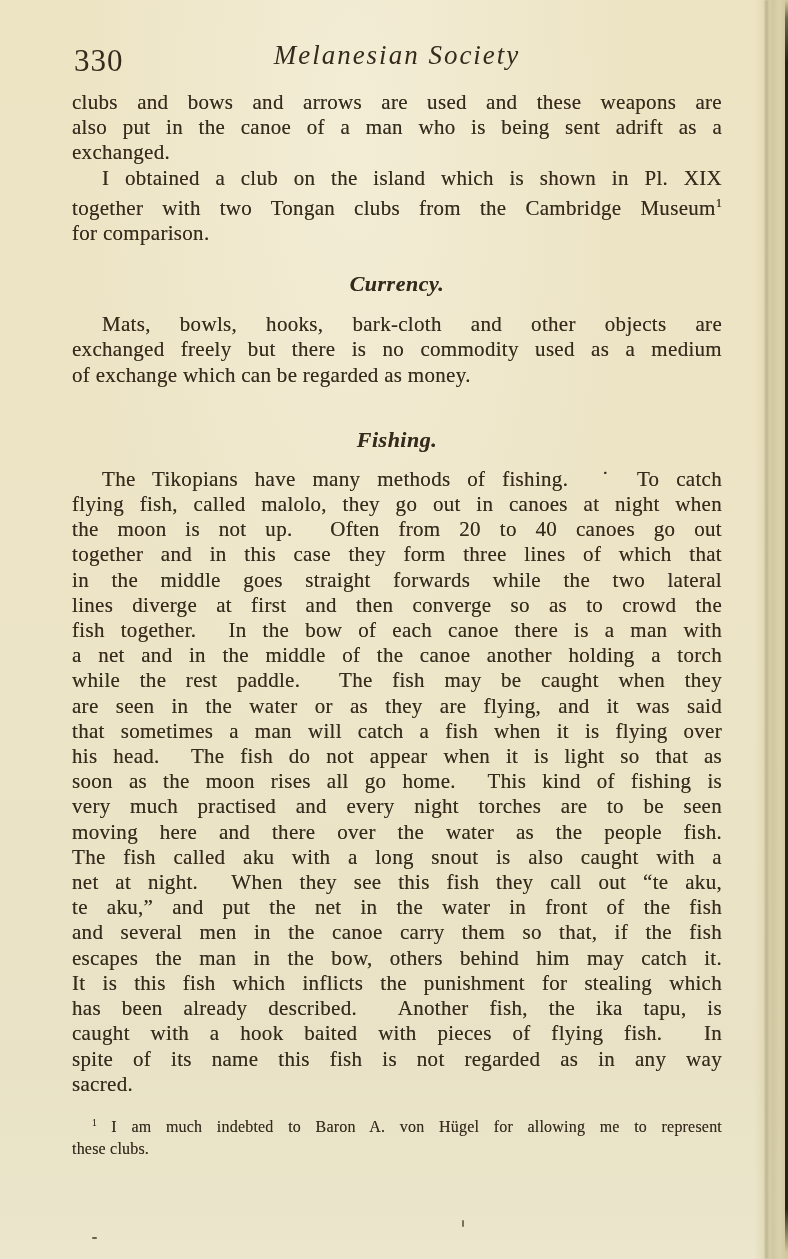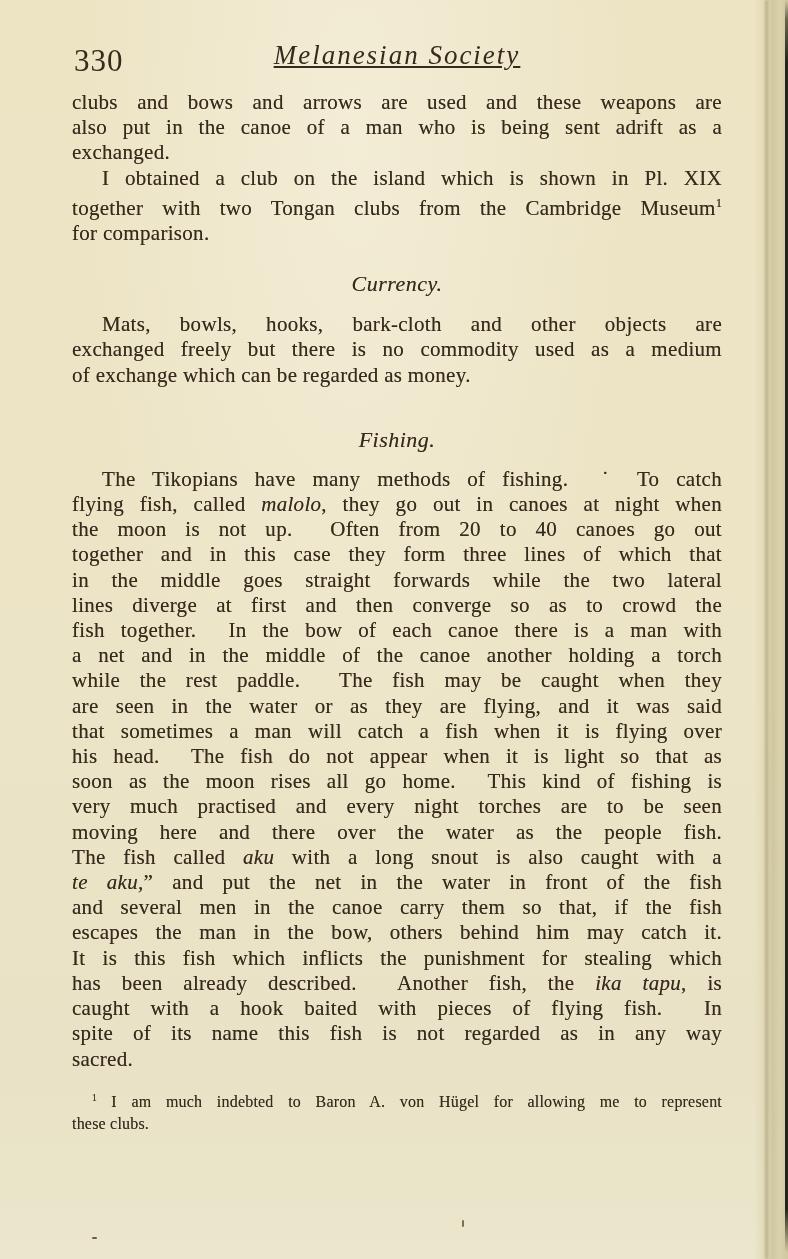--- a/index.html
+++ b/index.html
@@ -47,36 +47,36 @@
   }
   .running-head {
     position: absolute; left: 72px; top: 40px; width: 650px; height: 34px;
   }
   .pagenum {
     position: absolute; left: 2px; top: 3px;
     font-size: 31px; letter-spacing: 1px;
   }
   .runtitle {
     display: block; text-align: center;
-    font-style: italic; font-size: 27px; letter-spacing: 2px; text-decoration: underline;
+    font-style: italic; font-size: 27px; letter-spacing: 2px;
   }
   .text-column {
     position: absolute; left: 72px; top: 90px; width: 650px;
   }
   .para {
     font-size: 21px; line-height: 25.2px; letter-spacing: 0.3px;
     text-shadow: 0 0 0.5px rgba(53,42,28,0.55);
   }
   .line { text-align: justify; text-align-last: justify; white-space: normal; }
   .line.last { text-align-last: left; }
   .line.indent { text-indent: 30px; }
-  .it { font-style: italic; }
+  .it { }
   .sup { font-size: 0.6em; vertical-align: super; letter-spacing: 0; }
   .sec-heading {
-    font-style: italic; font-weight: normal; text-align: center;
+    font-style: italic; font-weight: bold; text-align: center;
     font-size: 22px; line-height: 28px; margin: 0; letter-spacing: 0.5px;
     text-shadow: 0 0 0.5px rgba(53,42,28,0.5);
   }
   .h-currency { margin-top: 24px; margin-bottom: 14px; }
   .h-fishing  { margin-top: 38px; margin-bottom: 13px; }
   .footnote {
     margin-top: 15px;
     font-size: 16px; line-height: 21.5px; letter-spacing: 0.2px;
     text-shadow: 0 0 0.4px rgba(53,42,28,0.5);
   }
@@ -123,20 +123,21 @@
         <div class="line"><span>fish together.&nbsp; In the bow of each canoe there is a man with</span></div>
         <div class="line"><span>a net and in the middle of the canoe another holding a torch</span></div>
         <div class="line"><span>while the rest paddle.&nbsp; The fish may be caught when they</span></div>
         <div class="line"><span>are seen in the water or as they are flying, and it was said</span></div>
         <div class="line"><span>that sometimes a man will catch a fish when it is flying over</span></div>
         <div class="line"><span>his head.&nbsp; The fish do not appear when it is light so that as</span></div>
         <div class="line"><span>soon as the moon rises all go home.&nbsp; This kind of fishing is</span></div>
         <div class="line"><span>very much practised and every night torches are to be seen</span></div>
         <div class="line"><span>moving here and there over the water as the people fish.</span></div>
         <div class="line"><span>The fish called </span><span class="it">aku</span><span> with a long snout is also caught with a</span></div>
+        <div class="line"><span>net at night.&nbsp; When they see this fish they call out “</span><span class="it">te aku,</span></div>
         <div class="line"><span class="it">te aku,</span><span>” and put the net in the water in front of the fish</span></div>
         <div class="line"><span>and several men in the canoe carry them so that, if the fish</span></div>
         <div class="line"><span>escapes the man in the bow, others behind him may catch it.</span></div>
         <div class="line"><span>It is this fish which inflicts the punishment for stealing which</span></div>
         <div class="line"><span>has been already described.&nbsp; Another fish, the </span><span class="it">ika tapu</span><span>, is</span></div>
         <div class="line"><span>caught with a hook baited with pieces of flying fish.&nbsp; In</span></div>
         <div class="line"><span>spite of its name this fish is not regarded as in any way</span></div>
         <div class="line last"><span>sacred.</span></div>
       </div>
 

